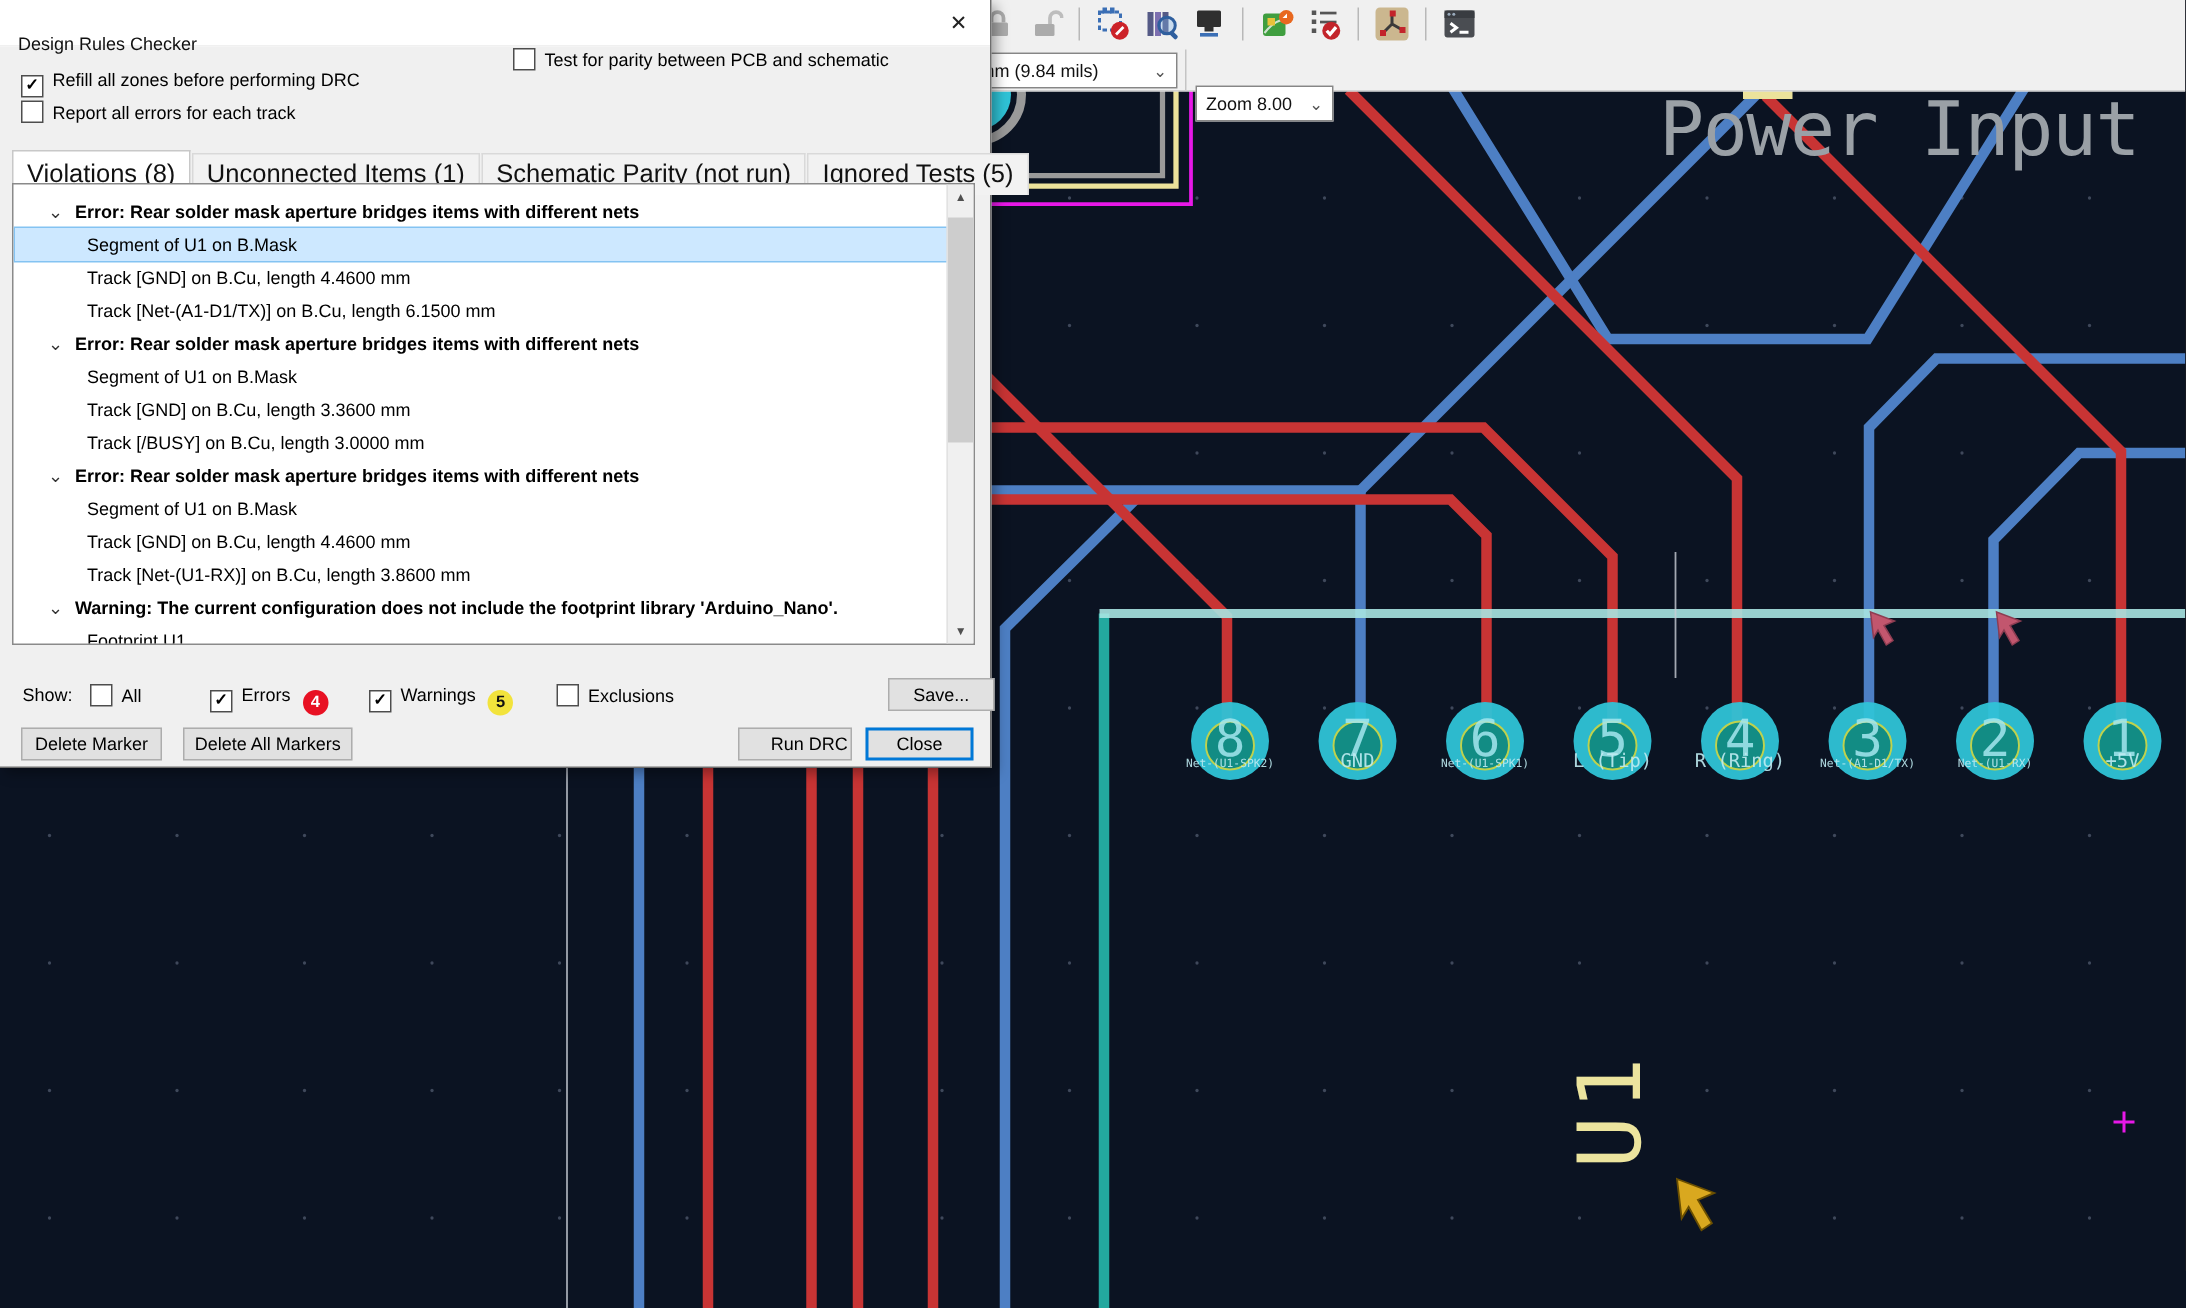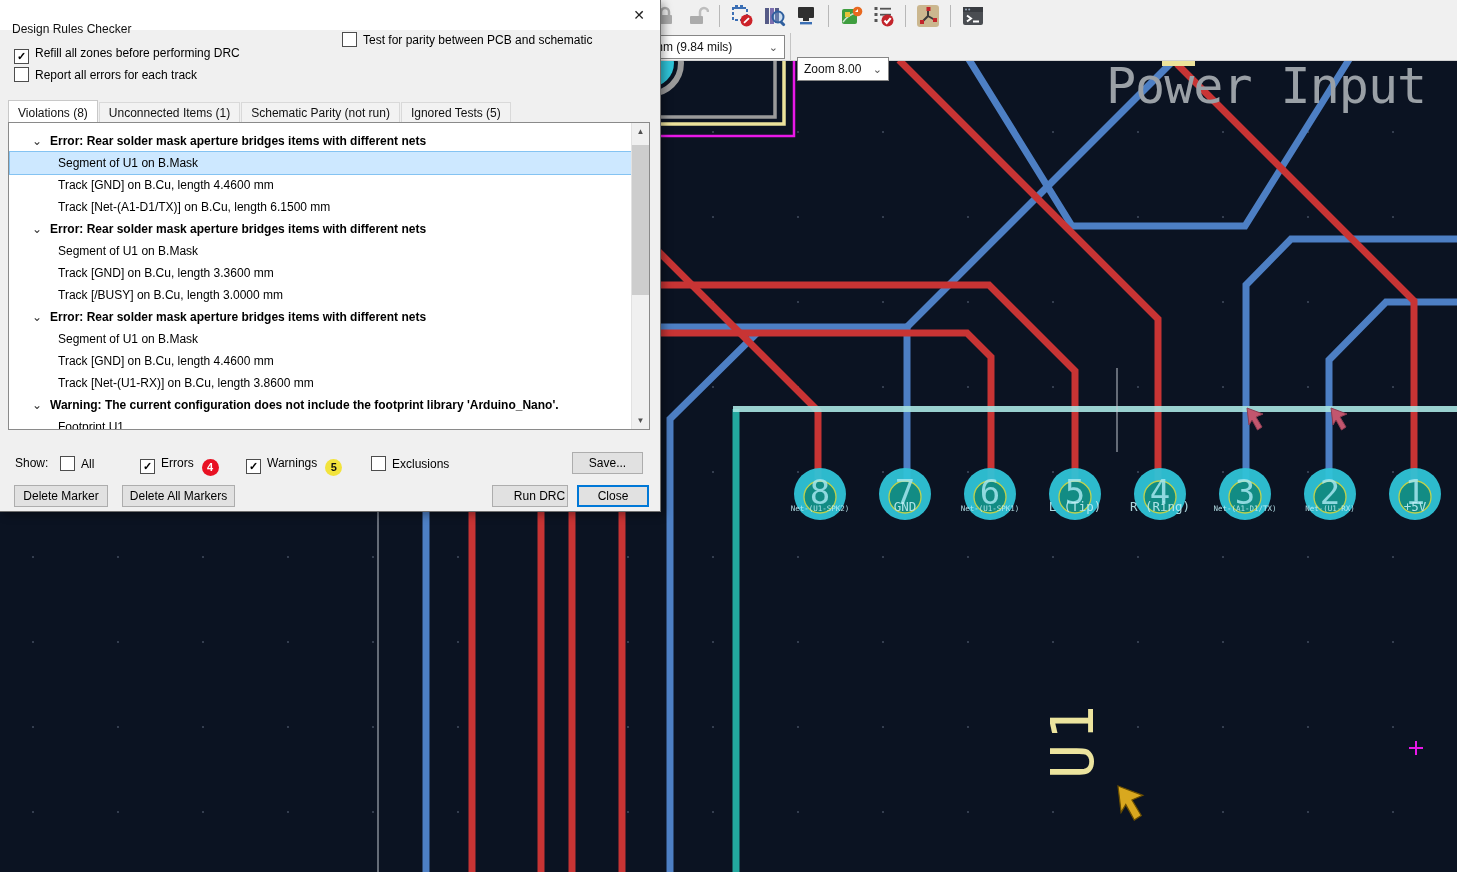--- a/index.html
+++ b/index.html
@@ -23,42 +23,42 @@
           font-size:12px;color:#000;}
   #titlebar{height:30px;background:#ffffff;display:flex;align-items:center;border-bottom:1px solid #f0f0f0;}
   #titlebar .title{padding-left:12px;font-size:12px;color:#101010;margin-top:28px;}
   #close-btn{margin-left:auto;width:42px;height:30px;display:flex;align-items:center;justify-content:center;font-size:14px;color:#222;}
   .opt{position:absolute;white-space:nowrap;}
   #opt-refill{left:14px;top:46px;} #opt-parity{left:342px;top:32px;} #opt-report{left:14px;top:67px;}
   .cb{display:inline-block;width:13px;height:13px;border:1px solid #4d4d4d;background:#fff;vertical-align:-3px;margin-right:6px;
       text-align:center;line-height:12px;font-size:11px;color:#000;font-weight:bold;}
   
   #tabs{position:absolute;left:8px;top:100px;height:22px;white-space:nowrap;}
-  .tab{display:inline-block;padding:3px 9px 4px 9px;border:1px solid #d9d9d9;border-bottom:none;background:#f2f2f2;color:#111;font-size:12px;margin-right:1px;vertical-align:bottom;}
+  .tab{display:inline-block;padding:3px 9px 4px 9px;border:1px solid #d9d9d9;border-bottom:none;background:#f2f2f2;color:#111;font-size:17px;margin-right:1px;vertical-align:bottom;}
   .tab.active{background:#ffffff;padding-top:5px;position:relative;border:1px solid #c8c8c8;border-bottom:none;}
   
   #vlist-box{position:absolute;left:8px;top:122px;width:640px;height:306px;background:#fff;border:1px solid #8a8a8a;overflow:hidden;}
   #vlist{position:absolute;left:0;top:7px;right:17px;}
   .vrow{height:22px;line-height:22px;font-size:12px;color:#000;position:relative;padding-left:48px;margin:0 1px;white-space:nowrap;overflow:hidden;}
   .vrow.group{font-weight:bold;padding-left:40px;}
   .vrow.group .chev{position:absolute;left:22px;top:0;font-weight:normal;color:#333;}
   .vrow.sel{background:#cde8ff;outline:1px solid #84c3f2;}
   
   #vscroll{position:absolute;right:0;top:0;bottom:0;width:17px;background:#f0f0f0;border-left:1px solid #e2e2e2;}
   #vscroll .arr{position:absolute;left:0;width:17px;height:17px;font-size:8px;color:#505050;text-align:center;line-height:17px;}
   #vscroll .arr.up{top:0;} #vscroll .arr.down{bottom:0;}
   #vthumb{position:absolute;left:0;top:22px;width:17px;height:150px;background:#cdcdcd;}
   
   #showbar{position:absolute;left:0;top:455px;width:660px;height:20px;padding-left:27px;}
   #showbar .lbl{position:absolute;top:1px;}
   .badge{display:inline-block;width:17px;height:17px;border-radius:50%;text-align:center;line-height:17px;font-size:11px;font-weight:bold;vertical-align:-4px;margin-left:8px;}
   .badge.err{color:#fff;}
   .badge.warn{color:#111;}
   .btn{position:absolute;height:22px;background:#e1e1e1;border:1px solid #adadad;font-family:"Liberation Sans",sans-serif;font-size:12px;color:#000;text-align:center;line-height:20px;box-sizing:border-box;}
-  #btn-save{left:572px;top:452px;width:71px;}
+  #btn-save{left:592px;top:452px;width:71px;}
   #btn-delmark{left:14px;top:485px;width:94px;}
   #btn-delall{left:122px;top:485px;width:113px;}
   #btn-run{left:492px;top:485px;width:76px;padding-left:19px;}
   #btn-close{left:577px;top:485px;width:72px;border:1px solid #0078d7;box-shadow:inset 0 0 0 1px #0078d7;}
   text{font-family:"DejaVu Sans Mono",monospace;}
 </style>
 </head>
 <body>
 
 <div id="app">

